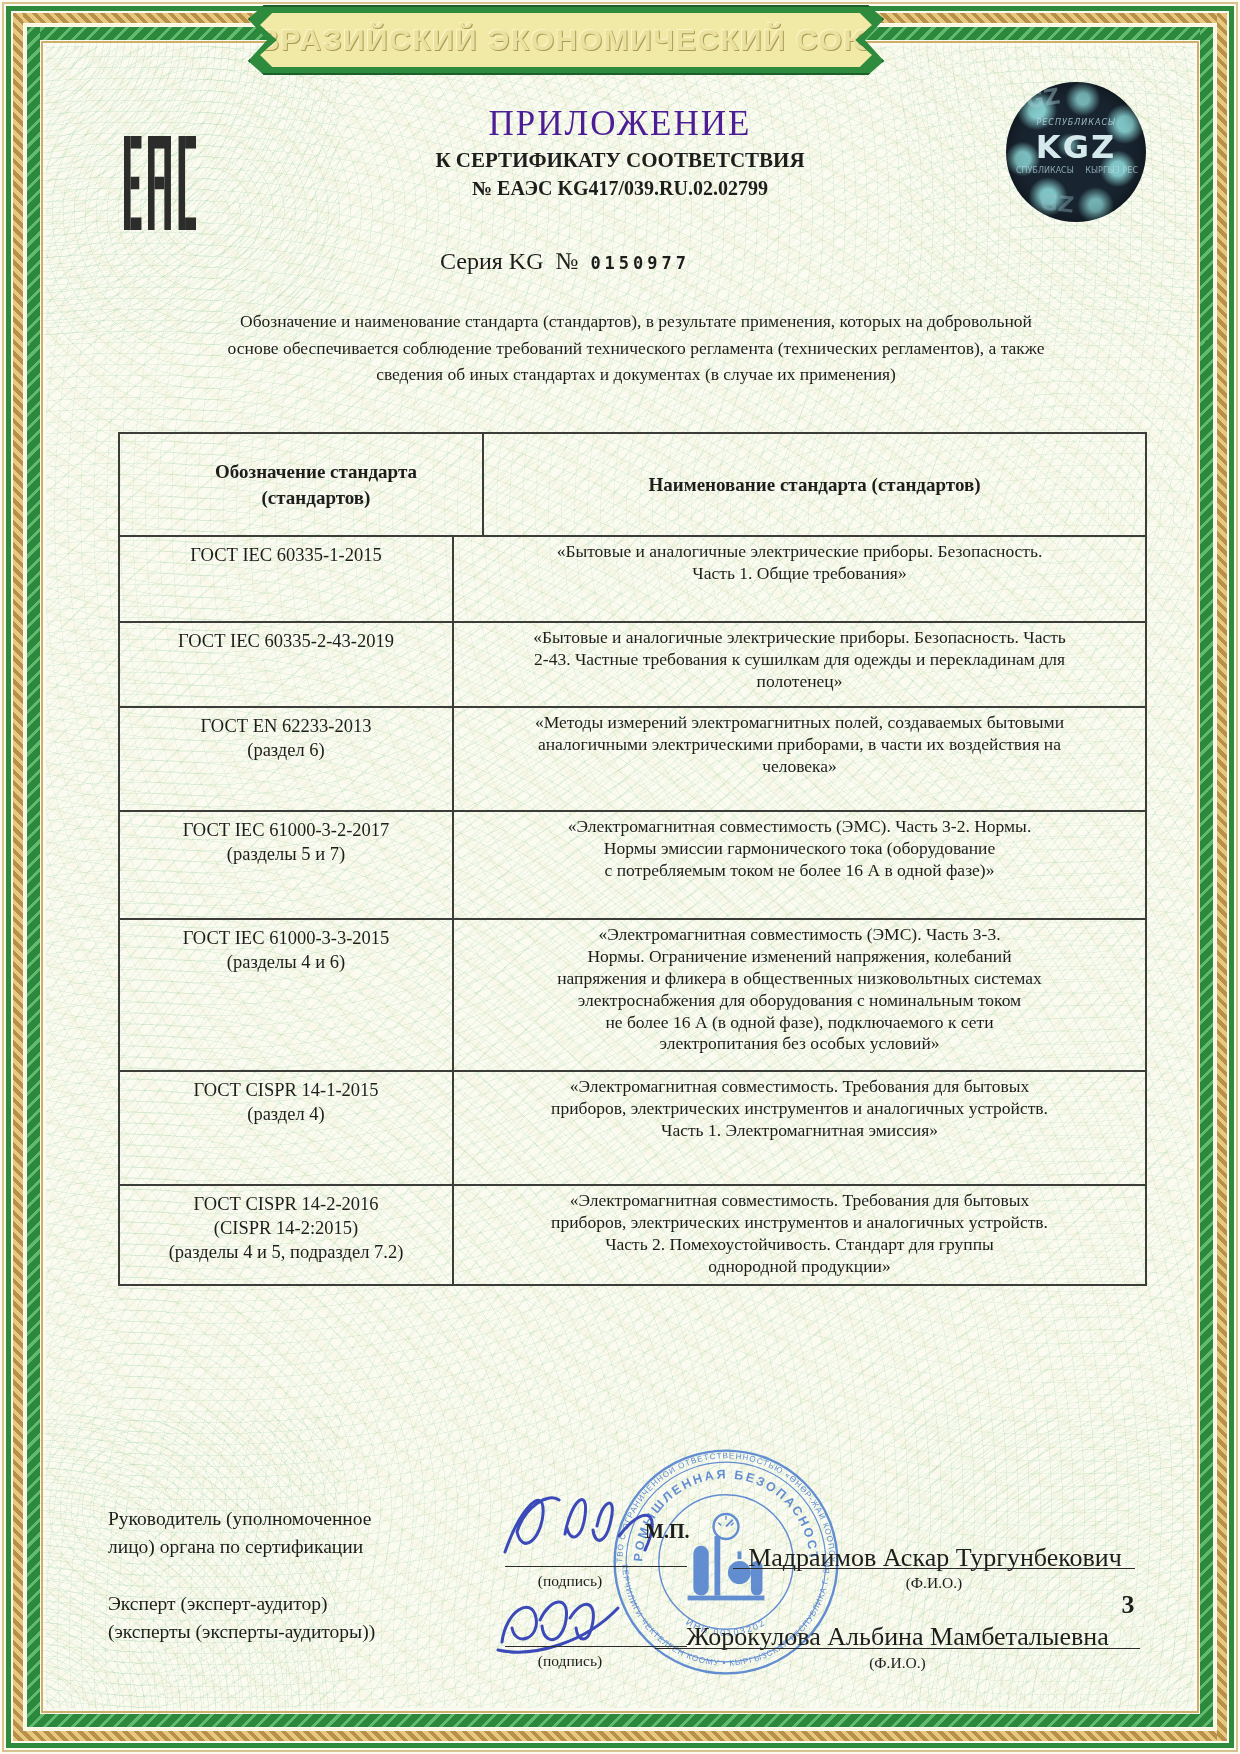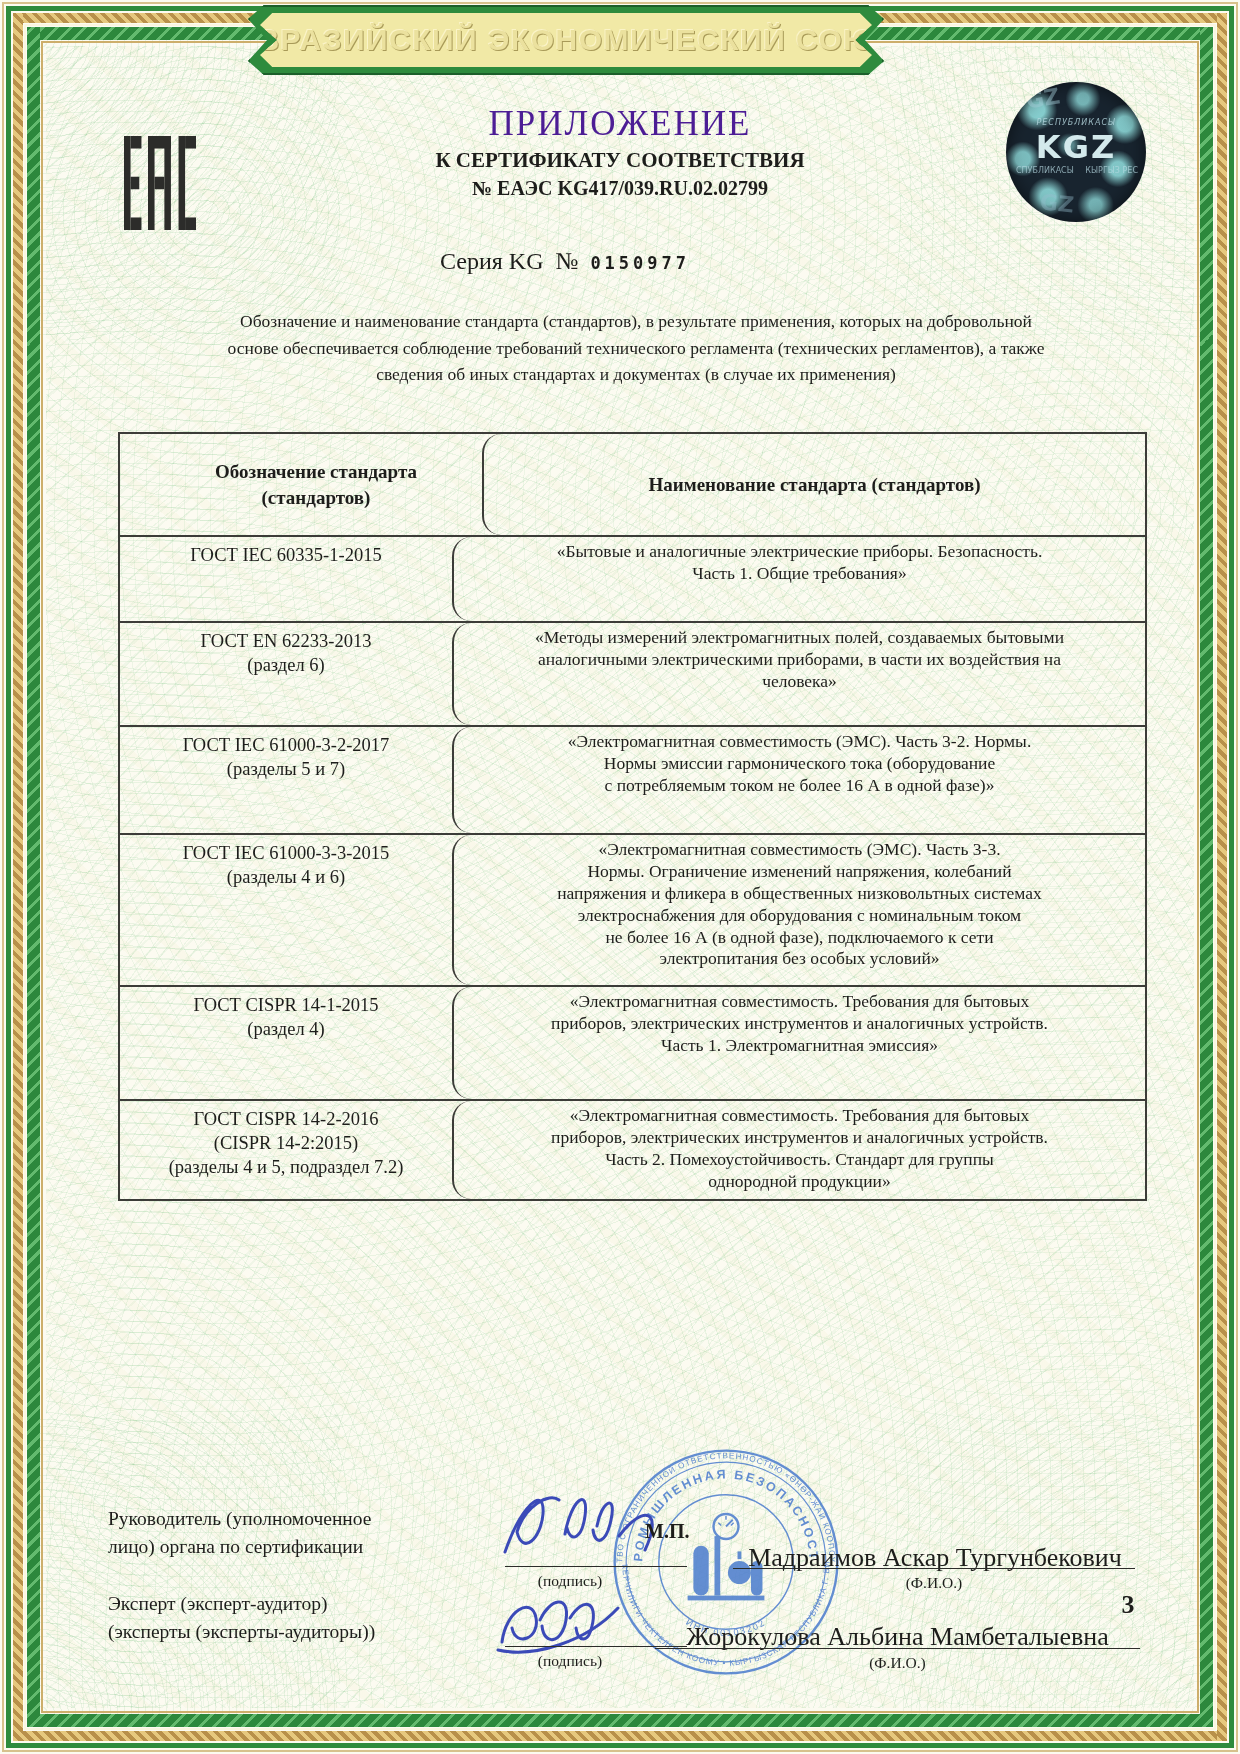--- a/index.html
+++ b/index.html
@@ -74,21 +74,21 @@
   .title-3{font-size:20px;font-weight:bold;margin-top:4px;}
   .series{position:absolute;left:165px;top:248px;width:800px;text-align:center;z-index:3;font-size:24px;}
   .series .num{font-family:"DejaVu Sans Mono",monospace;font-weight:bold;font-size:17px;letter-spacing:4px;}
   .intro{position:absolute;left:85px;top:292px;width:1070px;z-index:3;margin:16px;
     font-size:17.5px;line-height:1.52;text-align:center;white-space:pre-line;}
   
   .std-table{position:absolute;left:118px;top:432px;width:1025px;z-index:3;border:2px solid #3c3c38;}
   .trow{display:grid;grid-template-columns:332px 1fr;border-top:2px solid #3c3c38;}
   .trow.head{border-top:none;height:101px;margin-left:30px;}
   .cell{overflow:hidden;}
-  .cell + .cell{border-left:2px solid #3c3c38;border-radius:19px;}
+  .cell + .cell{border-left:2px solid #3c3c38;}
   .hcell{display:flex;align-items:center;justify-content:center;text-align:center;
     font-weight:bold;font-size:19px;line-height:1.35;white-space:pre-line;}
   .std-cell{padding:6px 8px 0;text-align:center;font-size:18.5px;line-height:1.3;white-space:pre-line;}
   .name-cell{padding:4px 14px 0;text-align:center;font-size:17.5px;line-height:1.25;white-space:pre-line;}
   
   .f-label{position:absolute;z-index:6;font-size:19.5px;line-height:1.42;white-space:pre-line;}
   .f-left1{left:108px;top:1505px;}
   .f-left2{left:108px;top:1590px;}
   .mp{position:absolute;left:645px;top:1520px;z-index:6;font-size:20px;font-weight:bold;}
   .sline{position:absolute;z-index:6;border-bottom:1.6px solid #2c2c2a;}
@@ -187,20 +187,26 @@
       <div class="cell hcell">Обозначение стандарта
 (стандартов)</div>
       <div class="cell hcell">Наименование стандарта (стандартов)</div>
     </div>
     <div>
         <div class="trow" style="height: 84px;">
           <div class="cell std-cell">ГОСТ IEC 60335-1-2015</div>
           <div class="cell name-cell">«Бытовые и аналогичные электрические приборы. Безопасность.
 Часть 1. Общие требования»</div>
         </div>
+        <div class="trow" style="height: 83px;">
+          <div class="cell std-cell">ГОСТ IEC 60335-2-43-2019</div>
+          <div class="cell name-cell">«Бытовые и аналогичные электрические приборы. Безопасность. Часть
+2-43. Частные требования к сушилкам для одежды и перекладинам для
+полотенец»</div>
+        </div>
         <div class="trow" style="height: 102px;">
           <div class="cell std-cell">ГОСТ EN 62233-2013
 (раздел 6)</div>
           <div class="cell name-cell">«Методы измерений электромагнитных полей, создаваемых бытовыми
 аналогичными электрическими приборами, в части их воздействия на
 человека»</div>
         </div>
         <div class="trow" style="height: 106px;">
           <div class="cell std-cell">ГОСТ IEC 61000-3-2-2017
 (разделы 5 и 7)</div>

